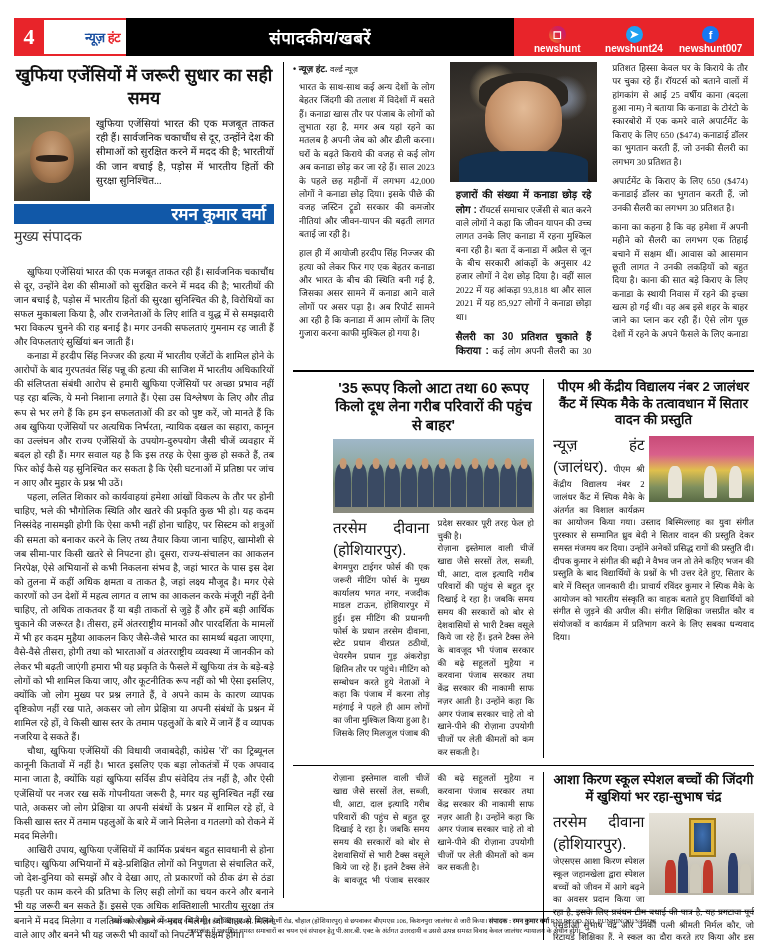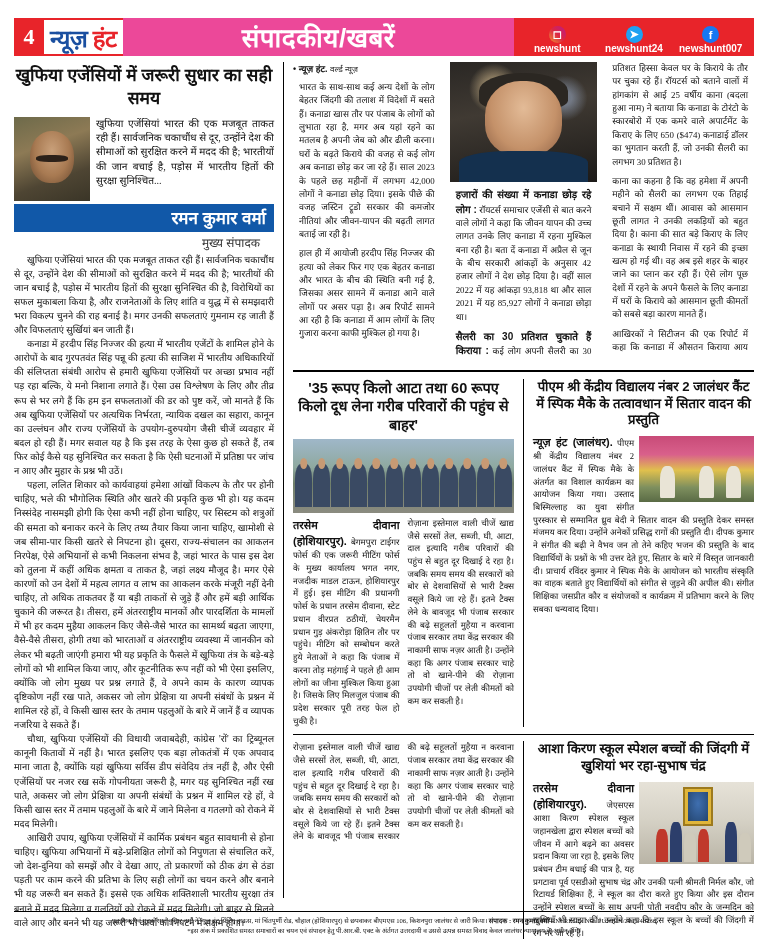--- a/index.html
+++ b/index.html
@@ -30,38 +30,38 @@
     background: #e8242a; color: #fff;
     width: 30px; display: flex; align-items: center; justify-content: center;
     font-family: "Liberation Serif", serif; font-weight: bold; font-size: 22px;
   }
   .mh-logo {
     background: #ffffff; padding: 0 6px;
     display: flex; align-items: center; justify-content: center;
     border-top: 2px solid #e8242a; border-bottom: 2px solid #e8242a;
   }
   .mh-logo-text {
-    font-family: Liberation Serif, serif;
-    font-weight: bold; font-size: 24px; letter-spacing: -0.5px;
-    color: #1a4fa0; white-space: nowrap;
+    font-family: Liberation Sans, sans-serif;
+    font-weight: bold; font-size: 13px; letter-spacing: -0.5px;
+    color: #1a4fa0; white-space: nowrap; margin-left: 35px;
   }
   .mh-logo-text .red { color: #e8242a; }
   .mh-dateline {
     background: #e8242a; color: #ffffff;
     font-family: "Liberation Sans", sans-serif;
     font-weight: bold; font-size: 9.5px; line-height: 1.25;
     padding: 7px 8px 0 8px;
     letter-spacing: 0.2px;
     min-width: 105px;
   }
   .mh-section {
-    background: #ec4899; color: #fff; flex: 1;
+    background: #000000; color: #fff; flex: 1;
     display: flex; align-items: center; justify-content: center;
     font-family: "Liberation Sans", sans-serif;
-    font-weight: bold; font-size: 26px; letter-spacing: 0.5px;
+    font-weight: bold; font-size: 17px; letter-spacing: 0.5px;
   }
   .mh-social {
     background: #e8242a; color: #fff;
     display: flex; align-items: flex-end; gap: 2px;
     padding: 2px 6px 2px 6px; min-width: 240px;
   }
   .soc {
     display: flex; flex-direction: column; align-items: center;
     flex: 1;
   }
@@ -107,31 +107,31 @@
   .ed-photo::before {
     content: ""; position: absolute; left: 22px; top: 38px;
     width: 32px; height: 7px; border-radius: 40%;
     background: #2c2119; z-index: 2;
   }
   .ed-intro {
     font-size: 10.2px; line-height: 1.42; text-align: justify;
     font-family: "Liberation Serif", serif;
   }
   .ed-byline-bar {
-    background: #1158a8; height: 28px; margin-bottom: 2px;
+    background: #1158a8; height: 20px; margin-bottom: 2px;
     display: flex; align-items: center; justify-content: flex-end;
     padding-right: 4px;
   }
   .ed-byline-name {
     font-family: "Liberation Sans", sans-serif;
     font-weight: bold; font-size: 17px; color: #ffffff;
     margin-right: 4px;
   }
   .ed-byline-role {
-    text-align: right; font-size: 12px; margin-bottom: 2px;
+    text-align: left; font-size: 14px; margin-bottom: 20px;
     font-family: "Liberation Sans", sans-serif; color: #333;
     padding-right: 14px;
   }
   .ed-body p {
     margin: 0 0 0 0; font-size: 9.4px; line-height: 1.5;
     text-align: justify; text-indent: 13px;
     font-family: "Liberation Serif", serif;
     hyphens: auto;
   }
 
@@ -186,38 +186,38 @@
   }
   .sub-head {
     font-family: "Liberation Sans", sans-serif;
     font-weight: bold; font-size: 10px; line-height: 1.45;
     display: inline;
   }
   .hr-thin { border: 0; border-top: 1px solid #000; margin: 7px 0 6px 0; }
   .hr-thick { border: 0; border-top: 2px solid #000; margin: 8px 0 7px 0; }
 
   
-  .two-up { display: flex; gap: 9px; }
+  .two-up { display: flex; gap: 9px; margin-left: 40px; }
   .blk { flex: 1; }
   .blk.bordered { border-right: 1px solid #000; padding-right: 9px; }
   .blk-hl {
     font-family: "Liberation Sans", sans-serif;
     font-weight: bold; font-size: 14.5px; line-height: 1.26;
     text-align: center; margin: 0 0 5px 0;
   }
   .blk-hl.small { font-size: 13.2px; }
   .blk-body { column-count: 2; column-gap: 8px; }
   .blk-body p {
     font-size: 8.6px; line-height: 1.48; text-align: justify;
     margin: 0; font-family: "Liberation Serif", serif;
   }
   .blk-body.one-col { column-count: 1; }
   .dateline-b {
     font-family: "Liberation Sans", sans-serif;
-    font-weight: bold; font-size: 11px;
+    font-weight: normal; font-size: 15px;
   }
 
   
   .ph-group {
     width: 100%; height: 74px; margin: 0 0 4px 0; break-inside: avoid;
     background: linear-gradient(180deg,#9fb7c9 0%, #8fa9a0 38%, #6f7f6a 60%, #8b8b80 100%);
     position: relative; overflow: hidden;
   }
   .ph-group .row {
     position: absolute; left: 0; bottom: 8%; width: 100%; height: 58%;
@@ -341,20 +341,21 @@
           <p>हाल ही में आयोजी हरदीप सिंह निज्जर की हत्या को लेकर फिर गए एक बेहतर कनाडा और भारत के बीच की स्थिति बनी गई है, जिसका असर सामने में कनाडा आने वाले लोगों पर असर पड़ा है। अब रिपोर्ट सामने आ रही है कि कनाडा में आम लोगों के लिए गुजारा करना काफी मुश्किल हो गया है।</p>
 
           <div class="ph-trudeau">
             <div class="hair"></div>
             <div class="face"></div>
             <div class="suit"></div>
           </div>
 
           <p><span class="sub-head">हजारों की संख्या में कनाडा छोड़ रहे लोग :</span> <span>रॉयटर्स समाचार एजेंसी से बात करने वाले लोगों ने कहा कि जीवन यापन की उच्च लागत उनके लिए कनाडा में रहना मुश्किल बना रही है। बता दें कनाडा में अप्रैल से जून के बीच सरकारी आंकड़ों के अनुसार 42 हजार लोगों ने देश छोड़ दिया है। वहीं साल 2022 में यह आंकड़ा 93,818 था और साल 2021 में यह 85,927 लोगों ने कनाडा छोड़ा था।</span></p>
           <p><span class="sub-head">सैलरी का 30 प्रतिशत चुकाते हैं किराया :</span> <span>कई लोग अपनी सैलरी का 30 प्रतिशत हिस्सा केवल घर के किराये के तौर पर चुका रहे हैं। रॉयटर्स को बताने वालों में हांगकांग से आई 25 वर्षीय काना (बदला हुआ नाम) ने बताया कि कनाडा के टोरंटो के स्कारबोरो में एक कमरे वाले अपार्टमेंट के किराए के लिए 650 ($474) कनाडाई डॉलर का भुगतान करती हैं, जो उनकी सैलरी का लगभग 30 प्रतिशत है।</span></p>
+          <p>अपार्टमेंट के किराए के लिए 650 ($474) कनाडाई डॉलर का भुगतान करती हैं, जो उनकी सैलरी का लगभग 30 प्रतिशत है।</p>
           <p>काना का कहना है कि वह हमेशा में अपनी महीने को सैलरी का लगभग एक तिहाई बचाने में सक्षम थीं। आवास को आसमान छूती लागत ने उनकी लकड़ियों को बहुत दिया है। काना की सात बड़े किराए के लिए कनाडा के स्थायी निवास में रहने की इच्छा खत्म हो गई थी। वह अब इसे शहर के बाहर जाने का प्लान कर रही हैं। ऐसे लोग पूछ देशों में रहने के अपने फैसले के लिए कनाडा में घरों के किराये को आसमान छूती कीमतों को सबसे बड़ा कारण मानते हैं।</p>
           <p>आखिरकों ने सिटीजन की एक रिपोर्ट में कहा कि कनाडा में औसतन किराया आय का लगभग 40% का हिस्सा बन गया है, जबकि आवास के लिए आवश्यक होगा, वह आंकड़ा कैनेडा के लिए लगभग 98% और टोरंटो के लिए 80% तक बढ़ गया है। पिछले महीने इसी को सरकार ने आवास बाजार पर दबाव कम करने के लिए 2025 से छोड़ने गए निवासियों के लिए नियमों की सीमा तय करने की योजना बनाई है। हालांकि इसे लेकर कनाडा सरकार के लोगों को रहने के लिए इंतजार करना काफी मुश्किल हो गया है।</p>
         </div>
       </div>
 
       <hr class="hr-thick">
 
       <div class="two-up">
 
         <div class="blk bordered">

